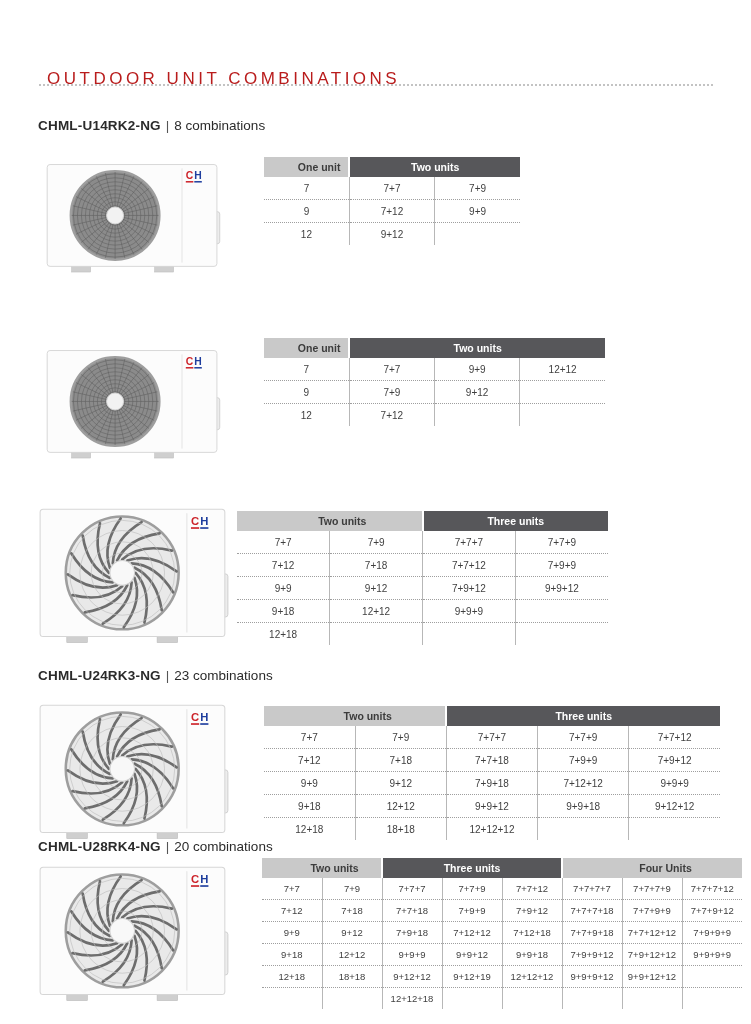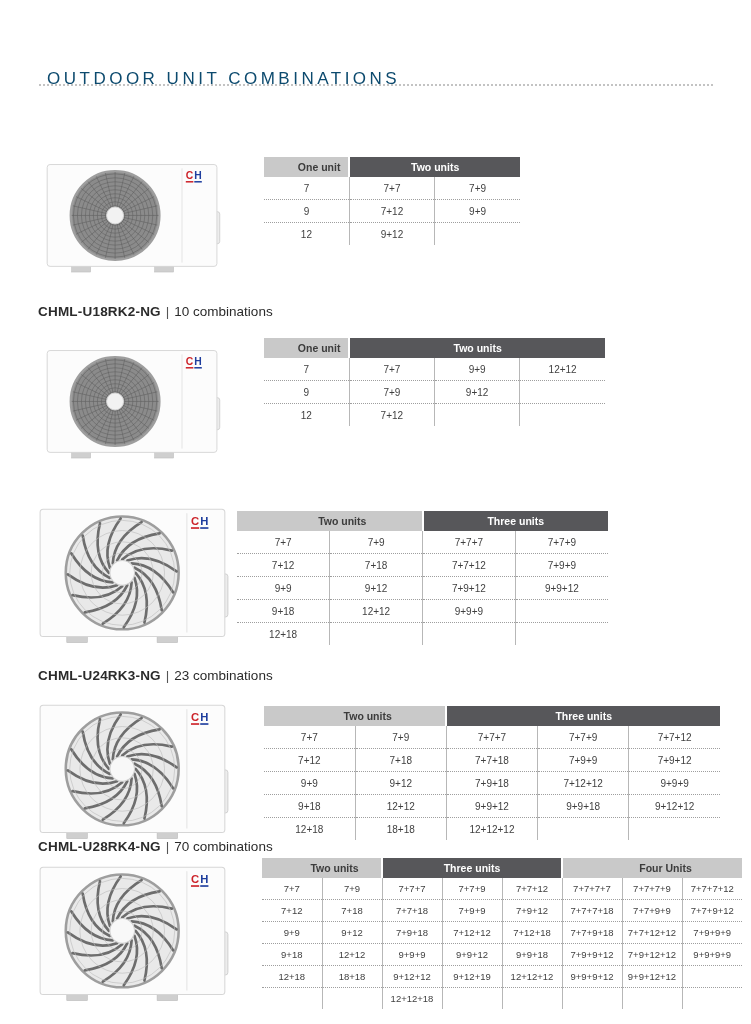--- a/index.html
+++ b/index.html
@@ -1,21 +1,21 @@
 <!DOCTYPE html>
 <html><head>
 <meta charset="utf-8">
 <style>
   html,body{margin:0;padding:0;background:#fff;}
   body{font-family:"Liberation Sans", sans-serif; -webkit-font-smoothing:antialiased;}
   .page{position:relative;width:751px;height:1024px;background:#ffffff;overflow:hidden;}
 
   
   .page-heading{position:absolute;left:47px;top:58px;font-size:17px;font-weight:400;
-    letter-spacing:3.5px;color:#0c4a6e;}
+    letter-spacing:3.5px;color:#b91c1c;}
   .heading-rule{position:absolute;left:39px;right:38px;top:84px;border-top:2px dotted #c3c3c3;height:0;}
 
   
   .combo-section{position:absolute;left:0;right:0;height:180px;}
   .s1{top:118px}.s2{top:304px}.s3{top:479px}.s4{top:668px}.s5{top:839px}
 
   .model-title{position:absolute;left:38px;top:0;margin:0;font-size:13.5px;color:#2b2b2b;font-weight:400;white-space:nowrap;}
   .model-name{font-weight:700;letter-spacing:.2px;}
   .model-sep{margin:0 5px;color:#555;}
 
@@ -47,104 +47,22 @@
   .s5 .combo-table td{height:21px;font-size:9.5px;}
 </style>
 </head>
 <body>
 
 <div class="page">
   <h1 class="page-heading">OUTDOOR UNIT COMBINATIONS</h1>
   <div class="heading-rule"></div>
   <div id="sections-root">
   <section class="combo-section s1">
-    <figure class="unit-figure" style="margin:0">
-      <svg class="unit-svg" viewBox="0 0 190 140">
-            <rect x="30" y="116" width="20" height="6" fill="#cfcfcf" stroke="#bdbdbd" stroke-width="0.6"></rect>
-            <rect x="118" y="116" width="20" height="6" fill="#cfcfcf" stroke="#bdbdbd" stroke-width="0.6"></rect>
-            <rect x="178" y="58" width="9" height="34" rx="2.5" fill="#ededed" stroke="#c9c9c9" stroke-width="0.8"></rect>
-            <rect x="4" y="8" width="180" height="108" rx="3" fill="#fcfcfc" stroke="#d6d6d6" stroke-width="1"></rect>
-            <line x1="147" y1="12" x2="147" y2="112" stroke="#e3e3e3" stroke-width="1"></line>
-            <circle cx="76" cy="62" r="47" fill="#8b8b8b" stroke="#9e9e9e" stroke-width="2.5"></circle>
-            <circle cx="76" cy="62" r="10.34" fill="none" stroke="#666666" stroke-width="0.7"></circle>
-            <circle cx="76" cy="62" r="14.57" fill="none" stroke="#666666" stroke-width="0.7"></circle>
-            <circle cx="76" cy="62" r="18.8" fill="none" stroke="#666666" stroke-width="0.7"></circle>
-            <circle cx="76" cy="62" r="23.03" fill="none" stroke="#666666" stroke-width="0.7"></circle>
-            <circle cx="76" cy="62" r="27.259999999999998" fill="none" stroke="#666666" stroke-width="0.7"></circle>
-            <circle cx="76" cy="62" r="31.489999999999995" fill="none" stroke="#666666" stroke-width="0.7"></circle>
-            <circle cx="76" cy="62" r="35.71999999999999" fill="none" stroke="#666666" stroke-width="0.7"></circle>
-            <circle cx="76" cy="62" r="39.949999999999996" fill="none" stroke="#666666" stroke-width="0.7"></circle>
-            <circle cx="76" cy="62" r="44.17999999999999" fill="none" stroke="#666666" stroke-width="0.7"></circle>
-            <line x1="85" y1="62" x2="122" y2="62" stroke="#5e5e5e" stroke-width="0.6"></line>
-            <line x1="84.77435120963641" y1="64.00268840560683" x2="120.84668396036389" y2="72.23596296199047" stroke="#5e5e5e" stroke-width="0.6"></line>
-            <line x1="84.10871981112177" y1="65.90495365205803" x2="117.44456792351127" y2="81.95865199940768" stroke="#5e5e5e" stroke-width="0.6"></line>
-            <line x1="83.03648334221226" y1="67.6114082167286" x2="111.96424819352937" y2="90.68053088550174" stroke="#5e5e5e" stroke-width="0.6"></line>
-            <line x1="81.6114082167286" y1="69.03648334221226" x2="104.68053088550175" y2="97.96424819352937" stroke="#5e5e5e" stroke-width="0.6"></line>
-            <line x1="79.90495365205803" y1="70.10871981112177" x2="95.95865199940768" y2="103.44456792351127" stroke="#5e5e5e" stroke-width="0.6"></line>
-            <line x1="78.00268840560683" y1="70.77435120963641" x2="86.23596296199047" y2="106.84668396036389" stroke="#5e5e5e" stroke-width="0.6"></line>
-            <line x1="76" y1="71" x2="76" y2="108" stroke="#5e5e5e" stroke-width="0.6"></line>
-            <line x1="73.99731159439317" y1="70.77435120963641" x2="65.76403703800955" y2="106.84668396036389" stroke="#5e5e5e" stroke-width="0.6"></line>
-            <line x1="72.09504634794197" y1="70.10871981112177" x2="56.04134800059233" y2="103.44456792351127" stroke="#5e5e5e" stroke-width="0.6"></line>
-            <line x1="70.3885917832714" y1="69.03648334221226" x2="47.31946911449826" y2="97.96424819352939" stroke="#5e5e5e" stroke-width="0.6"></line>
-            <line x1="68.96351665778774" y1="67.6114082167286" x2="40.03575180647064" y2="90.68053088550175" stroke="#5e5e5e" stroke-width="0.6"></line>
-            <line x1="67.89128018887823" y1="65.90495365205803" x2="34.55543207648873" y2="81.95865199940768" stroke="#5e5e5e" stroke-width="0.6"></line>
-            <line x1="67.22564879036358" y1="64.00268840560683" x2="31.15331603963611" y2="72.23596296199045" stroke="#5e5e5e" stroke-width="0.6"></line>
-            <line x1="67" y1="62" x2="30" y2="62.00000000000001" stroke="#5e5e5e" stroke-width="0.6"></line>
-            <line x1="67.22564879036358" y1="59.997311594393175" x2="31.15331603963611" y2="51.76403703800956" stroke="#5e5e5e" stroke-width="0.6"></line>
-            <line x1="67.89128018887823" y1="58.09504634794198" x2="34.55543207648872" y2="42.041348000592336" stroke="#5e5e5e" stroke-width="0.6"></line>
-            <line x1="68.96351665778774" y1="56.388591783271394" x2="40.03575180647064" y2="33.31946911449825" stroke="#5e5e5e" stroke-width="0.6"></line>
-            <line x1="70.3885917832714" y1="54.963516657787736" x2="47.31946911449825" y2="26.035751806470635" stroke="#5e5e5e" stroke-width="0.6"></line>
-            <line x1="72.09504634794197" y1="53.89128018887823" x2="56.04134800059232" y2="20.555432076488728" stroke="#5e5e5e" stroke-width="0.6"></line>
-            <line x1="73.99731159439317" y1="53.225648790363586" x2="65.76403703800953" y2="17.153316039636117" stroke="#5e5e5e" stroke-width="0.6"></line>
-            <line x1="76" y1="53" x2="75.99999999999999" y2="16" stroke="#5e5e5e" stroke-width="0.6"></line>
-            <line x1="78.00268840560682" y1="53.225648790363586" x2="86.23596296199041" y2="17.153316039636103" stroke="#5e5e5e" stroke-width="0.6"></line>
-            <line x1="79.90495365205803" y1="53.89128018887823" x2="95.95865199940766" y2="20.555432076488714" stroke="#5e5e5e" stroke-width="0.6"></line>
-            <line x1="81.6114082167286" y1="54.96351665778773" x2="104.68053088550174" y2="26.03575180647062" stroke="#5e5e5e" stroke-width="0.6"></line>
-            <line x1="83.03648334221226" y1="56.388591783271394" x2="111.96424819352936" y2="33.31946911449825" stroke="#5e5e5e" stroke-width="0.6"></line>
-            <line x1="84.10871981112177" y1="58.09504634794198" x2="117.4445679235113" y2="42.04134800059235" stroke="#5e5e5e" stroke-width="0.6"></line>
-            <line x1="84.77435120963641" y1="59.99731159439317" x2="120.84668396036389" y2="51.764037038009526" stroke="#5e5e5e" stroke-width="0.6"></line>
-            <circle cx="76" cy="62" r="9" fill="#f2f2f2" stroke="#d4d4d4" stroke-width="1"></circle>
-            <text x="151" y="23" font-size="11" font-weight="bold" fill="#cc2229" font-family="&quot;Liberation Sans&quot;, sans-serif">C</text>
-            <text x="160" y="23" font-size="11" font-weight="bold" fill="#1f3e9e" font-family="&quot;Liberation Sans&quot;, sans-serif">H</text>
-            <rect x="151" y="25.5" width="8" height="1.6" fill="#cc2229"></rect>
-            <rect x="160" y="25.5" width="8" height="1.6" fill="#1f3e9e"></rect>
-          </svg>
-    </figure>
-    <div class="table-wrap">
-      <table class="combo-table">
-        <thead>
-              <tr>
-                <th colspan="1" class="light">One unit</th>
-                <th colspan="2" class="dark">Two units</th>
-              </tr>
-            </thead>
-        <tbody>
-              <tr>
-                <td>7</td>
-                <td>7+7</td>
-                <td>7+9</td>
-              </tr>
-              <tr>
-                <td>9</td>
-                <td>7+12</td>
-                <td>9+9</td>
-              </tr>
-              <tr>
-                <td>12</td>
-                <td>9+12</td>
-                <td></td>
-              </tr>
-            </tbody>
-      </table>
-    </div>
-  </section>
-
-  <section class="combo-section s2">
     <h2 class="model-title">
-      <span class="model-name">CHML-U18RK2-NG</span><span class="model-sep">|</span><span class="model-count">10 combinations</span>
+      <span class="model-name">CHML-U14RK2-NG</span><span class="model-sep">|</span><span class="model-count">8 combinations</span>
     </h2>
     <figure class="unit-figure" style="margin:0">
       <svg class="unit-svg" viewBox="0 0 190 140">
             <rect x="30" y="116" width="20" height="6" fill="#cfcfcf" stroke="#bdbdbd" stroke-width="0.6"></rect>
             <rect x="118" y="116" width="20" height="6" fill="#cfcfcf" stroke="#bdbdbd" stroke-width="0.6"></rect>
             <rect x="178" y="58" width="9" height="34" rx="2.5" fill="#ededed" stroke="#c9c9c9" stroke-width="0.8"></rect>
             <rect x="4" y="8" width="180" height="108" rx="3" fill="#fcfcfc" stroke="#d6d6d6" stroke-width="1"></rect>
             <line x1="147" y1="12" x2="147" y2="112" stroke="#e3e3e3" stroke-width="1"></line>
             <circle cx="76" cy="62" r="47" fill="#8b8b8b" stroke="#9e9e9e" stroke-width="2.5"></circle>
             <circle cx="76" cy="62" r="10.34" fill="none" stroke="#666666" stroke-width="0.7"></circle>
@@ -189,20 +107,102 @@
             <text x="160" y="23" font-size="11" font-weight="bold" fill="#1f3e9e" font-family="&quot;Liberation Sans&quot;, sans-serif">H</text>
             <rect x="151" y="25.5" width="8" height="1.6" fill="#cc2229"></rect>
             <rect x="160" y="25.5" width="8" height="1.6" fill="#1f3e9e"></rect>
           </svg>
     </figure>
     <div class="table-wrap">
       <table class="combo-table">
         <thead>
               <tr>
                 <th colspan="1" class="light">One unit</th>
+                <th colspan="2" class="dark">Two units</th>
+              </tr>
+            </thead>
+        <tbody>
+              <tr>
+                <td>7</td>
+                <td>7+7</td>
+                <td>7+9</td>
+              </tr>
+              <tr>
+                <td>9</td>
+                <td>7+12</td>
+                <td>9+9</td>
+              </tr>
+              <tr>
+                <td>12</td>
+                <td>9+12</td>
+                <td></td>
+              </tr>
+            </tbody>
+      </table>
+    </div>
+  </section>
+
+  <section class="combo-section s2">
+    <figure class="unit-figure" style="margin:0">
+      <svg class="unit-svg" viewBox="0 0 190 140">
+            <rect x="30" y="116" width="20" height="6" fill="#cfcfcf" stroke="#bdbdbd" stroke-width="0.6"></rect>
+            <rect x="118" y="116" width="20" height="6" fill="#cfcfcf" stroke="#bdbdbd" stroke-width="0.6"></rect>
+            <rect x="178" y="58" width="9" height="34" rx="2.5" fill="#ededed" stroke="#c9c9c9" stroke-width="0.8"></rect>
+            <rect x="4" y="8" width="180" height="108" rx="3" fill="#fcfcfc" stroke="#d6d6d6" stroke-width="1"></rect>
+            <line x1="147" y1="12" x2="147" y2="112" stroke="#e3e3e3" stroke-width="1"></line>
+            <circle cx="76" cy="62" r="47" fill="#8b8b8b" stroke="#9e9e9e" stroke-width="2.5"></circle>
+            <circle cx="76" cy="62" r="10.34" fill="none" stroke="#666666" stroke-width="0.7"></circle>
+            <circle cx="76" cy="62" r="14.57" fill="none" stroke="#666666" stroke-width="0.7"></circle>
+            <circle cx="76" cy="62" r="18.8" fill="none" stroke="#666666" stroke-width="0.7"></circle>
+            <circle cx="76" cy="62" r="23.03" fill="none" stroke="#666666" stroke-width="0.7"></circle>
+            <circle cx="76" cy="62" r="27.259999999999998" fill="none" stroke="#666666" stroke-width="0.7"></circle>
+            <circle cx="76" cy="62" r="31.489999999999995" fill="none" stroke="#666666" stroke-width="0.7"></circle>
+            <circle cx="76" cy="62" r="35.71999999999999" fill="none" stroke="#666666" stroke-width="0.7"></circle>
+            <circle cx="76" cy="62" r="39.949999999999996" fill="none" stroke="#666666" stroke-width="0.7"></circle>
+            <circle cx="76" cy="62" r="44.17999999999999" fill="none" stroke="#666666" stroke-width="0.7"></circle>
+            <line x1="85" y1="62" x2="122" y2="62" stroke="#5e5e5e" stroke-width="0.6"></line>
+            <line x1="84.77435120963641" y1="64.00268840560683" x2="120.84668396036389" y2="72.23596296199047" stroke="#5e5e5e" stroke-width="0.6"></line>
+            <line x1="84.10871981112177" y1="65.90495365205803" x2="117.44456792351127" y2="81.95865199940768" stroke="#5e5e5e" stroke-width="0.6"></line>
+            <line x1="83.03648334221226" y1="67.6114082167286" x2="111.96424819352937" y2="90.68053088550174" stroke="#5e5e5e" stroke-width="0.6"></line>
+            <line x1="81.6114082167286" y1="69.03648334221226" x2="104.68053088550175" y2="97.96424819352937" stroke="#5e5e5e" stroke-width="0.6"></line>
+            <line x1="79.90495365205803" y1="70.10871981112177" x2="95.95865199940768" y2="103.44456792351127" stroke="#5e5e5e" stroke-width="0.6"></line>
+            <line x1="78.00268840560683" y1="70.77435120963641" x2="86.23596296199047" y2="106.84668396036389" stroke="#5e5e5e" stroke-width="0.6"></line>
+            <line x1="76" y1="71" x2="76" y2="108" stroke="#5e5e5e" stroke-width="0.6"></line>
+            <line x1="73.99731159439317" y1="70.77435120963641" x2="65.76403703800955" y2="106.84668396036389" stroke="#5e5e5e" stroke-width="0.6"></line>
+            <line x1="72.09504634794197" y1="70.10871981112177" x2="56.04134800059233" y2="103.44456792351127" stroke="#5e5e5e" stroke-width="0.6"></line>
+            <line x1="70.3885917832714" y1="69.03648334221226" x2="47.31946911449826" y2="97.96424819352939" stroke="#5e5e5e" stroke-width="0.6"></line>
+            <line x1="68.96351665778774" y1="67.6114082167286" x2="40.03575180647064" y2="90.68053088550175" stroke="#5e5e5e" stroke-width="0.6"></line>
+            <line x1="67.89128018887823" y1="65.90495365205803" x2="34.55543207648873" y2="81.95865199940768" stroke="#5e5e5e" stroke-width="0.6"></line>
+            <line x1="67.22564879036358" y1="64.00268840560683" x2="31.15331603963611" y2="72.23596296199045" stroke="#5e5e5e" stroke-width="0.6"></line>
+            <line x1="67" y1="62" x2="30" y2="62.00000000000001" stroke="#5e5e5e" stroke-width="0.6"></line>
+            <line x1="67.22564879036358" y1="59.997311594393175" x2="31.15331603963611" y2="51.76403703800956" stroke="#5e5e5e" stroke-width="0.6"></line>
+            <line x1="67.89128018887823" y1="58.09504634794198" x2="34.55543207648872" y2="42.041348000592336" stroke="#5e5e5e" stroke-width="0.6"></line>
+            <line x1="68.96351665778774" y1="56.388591783271394" x2="40.03575180647064" y2="33.31946911449825" stroke="#5e5e5e" stroke-width="0.6"></line>
+            <line x1="70.3885917832714" y1="54.963516657787736" x2="47.31946911449825" y2="26.035751806470635" stroke="#5e5e5e" stroke-width="0.6"></line>
+            <line x1="72.09504634794197" y1="53.89128018887823" x2="56.04134800059232" y2="20.555432076488728" stroke="#5e5e5e" stroke-width="0.6"></line>
+            <line x1="73.99731159439317" y1="53.225648790363586" x2="65.76403703800953" y2="17.153316039636117" stroke="#5e5e5e" stroke-width="0.6"></line>
+            <line x1="76" y1="53" x2="75.99999999999999" y2="16" stroke="#5e5e5e" stroke-width="0.6"></line>
+            <line x1="78.00268840560682" y1="53.225648790363586" x2="86.23596296199041" y2="17.153316039636103" stroke="#5e5e5e" stroke-width="0.6"></line>
+            <line x1="79.90495365205803" y1="53.89128018887823" x2="95.95865199940766" y2="20.555432076488714" stroke="#5e5e5e" stroke-width="0.6"></line>
+            <line x1="81.6114082167286" y1="54.96351665778773" x2="104.68053088550174" y2="26.03575180647062" stroke="#5e5e5e" stroke-width="0.6"></line>
+            <line x1="83.03648334221226" y1="56.388591783271394" x2="111.96424819352936" y2="33.31946911449825" stroke="#5e5e5e" stroke-width="0.6"></line>
+            <line x1="84.10871981112177" y1="58.09504634794198" x2="117.4445679235113" y2="42.04134800059235" stroke="#5e5e5e" stroke-width="0.6"></line>
+            <line x1="84.77435120963641" y1="59.99731159439317" x2="120.84668396036389" y2="51.764037038009526" stroke="#5e5e5e" stroke-width="0.6"></line>
+            <circle cx="76" cy="62" r="9" fill="#f2f2f2" stroke="#d4d4d4" stroke-width="1"></circle>
+            <text x="151" y="23" font-size="11" font-weight="bold" fill="#cc2229" font-family="&quot;Liberation Sans&quot;, sans-serif">C</text>
+            <text x="160" y="23" font-size="11" font-weight="bold" fill="#1f3e9e" font-family="&quot;Liberation Sans&quot;, sans-serif">H</text>
+            <rect x="151" y="25.5" width="8" height="1.6" fill="#cc2229"></rect>
+            <rect x="160" y="25.5" width="8" height="1.6" fill="#1f3e9e"></rect>
+          </svg>
+    </figure>
+    <div class="table-wrap">
+      <table class="combo-table">
+        <thead>
+              <tr>
+                <th colspan="1" class="light">One unit</th>
                 <th colspan="3" class="dark">Two units</th>
               </tr>
             </thead>
         <tbody>
               <tr>
                 <td>7</td>
                 <td>7+7</td>
                 <td>9+9</td>
                 <td>12+12</td>
               </tr>
@@ -386,21 +386,21 @@
                 <td></td>
                 <td></td>
               </tr>
             </tbody>
       </table>
     </div>
   </section>
 
   <section class="combo-section s5">
     <h2 class="model-title">
-      <span class="model-name">CHML-U28RK4-NG</span><span class="model-sep">|</span><span class="model-count">70 combinations</span>
+      <span class="model-name">CHML-U28RK4-NG</span><span class="model-sep">|</span><span class="model-count">20 combinations</span>
     </h2>
     <figure class="unit-figure" style="margin:0">
       <svg class="unit-svg" viewBox="0 0 190 140">
             <rect x="30" y="127" width="20" height="6" fill="#cfcfcf" stroke="#bdbdbd" stroke-width="0.6"></rect>
             <rect x="118" y="127" width="20" height="6" fill="#cfcfcf" stroke="#bdbdbd" stroke-width="0.6"></rect>
             <rect x="178" y="66" width="9" height="42" rx="2.5" fill="#ededed" stroke="#c9c9c9" stroke-width="0.8"></rect>
             <rect x="4" y="3" width="180" height="124" rx="3" fill="#fcfcfc" stroke="#d6d6d6" stroke-width="1"></rect>
             <line x1="147" y1="7" x2="147" y2="123" stroke="#e3e3e3" stroke-width="1"></line>
             <circle cx="84" cy="65" r="55" fill="#e9e9e9" stroke="#9e9e9e" stroke-width="2.5"></circle>
             <path d="M97,65 Q113.07108620222914,82.82363450653548 105.64983436686035,113.37648883380761" fill="none" stroke="#6d6d6d" stroke-width="2.6" stroke-linecap="round"></path>

